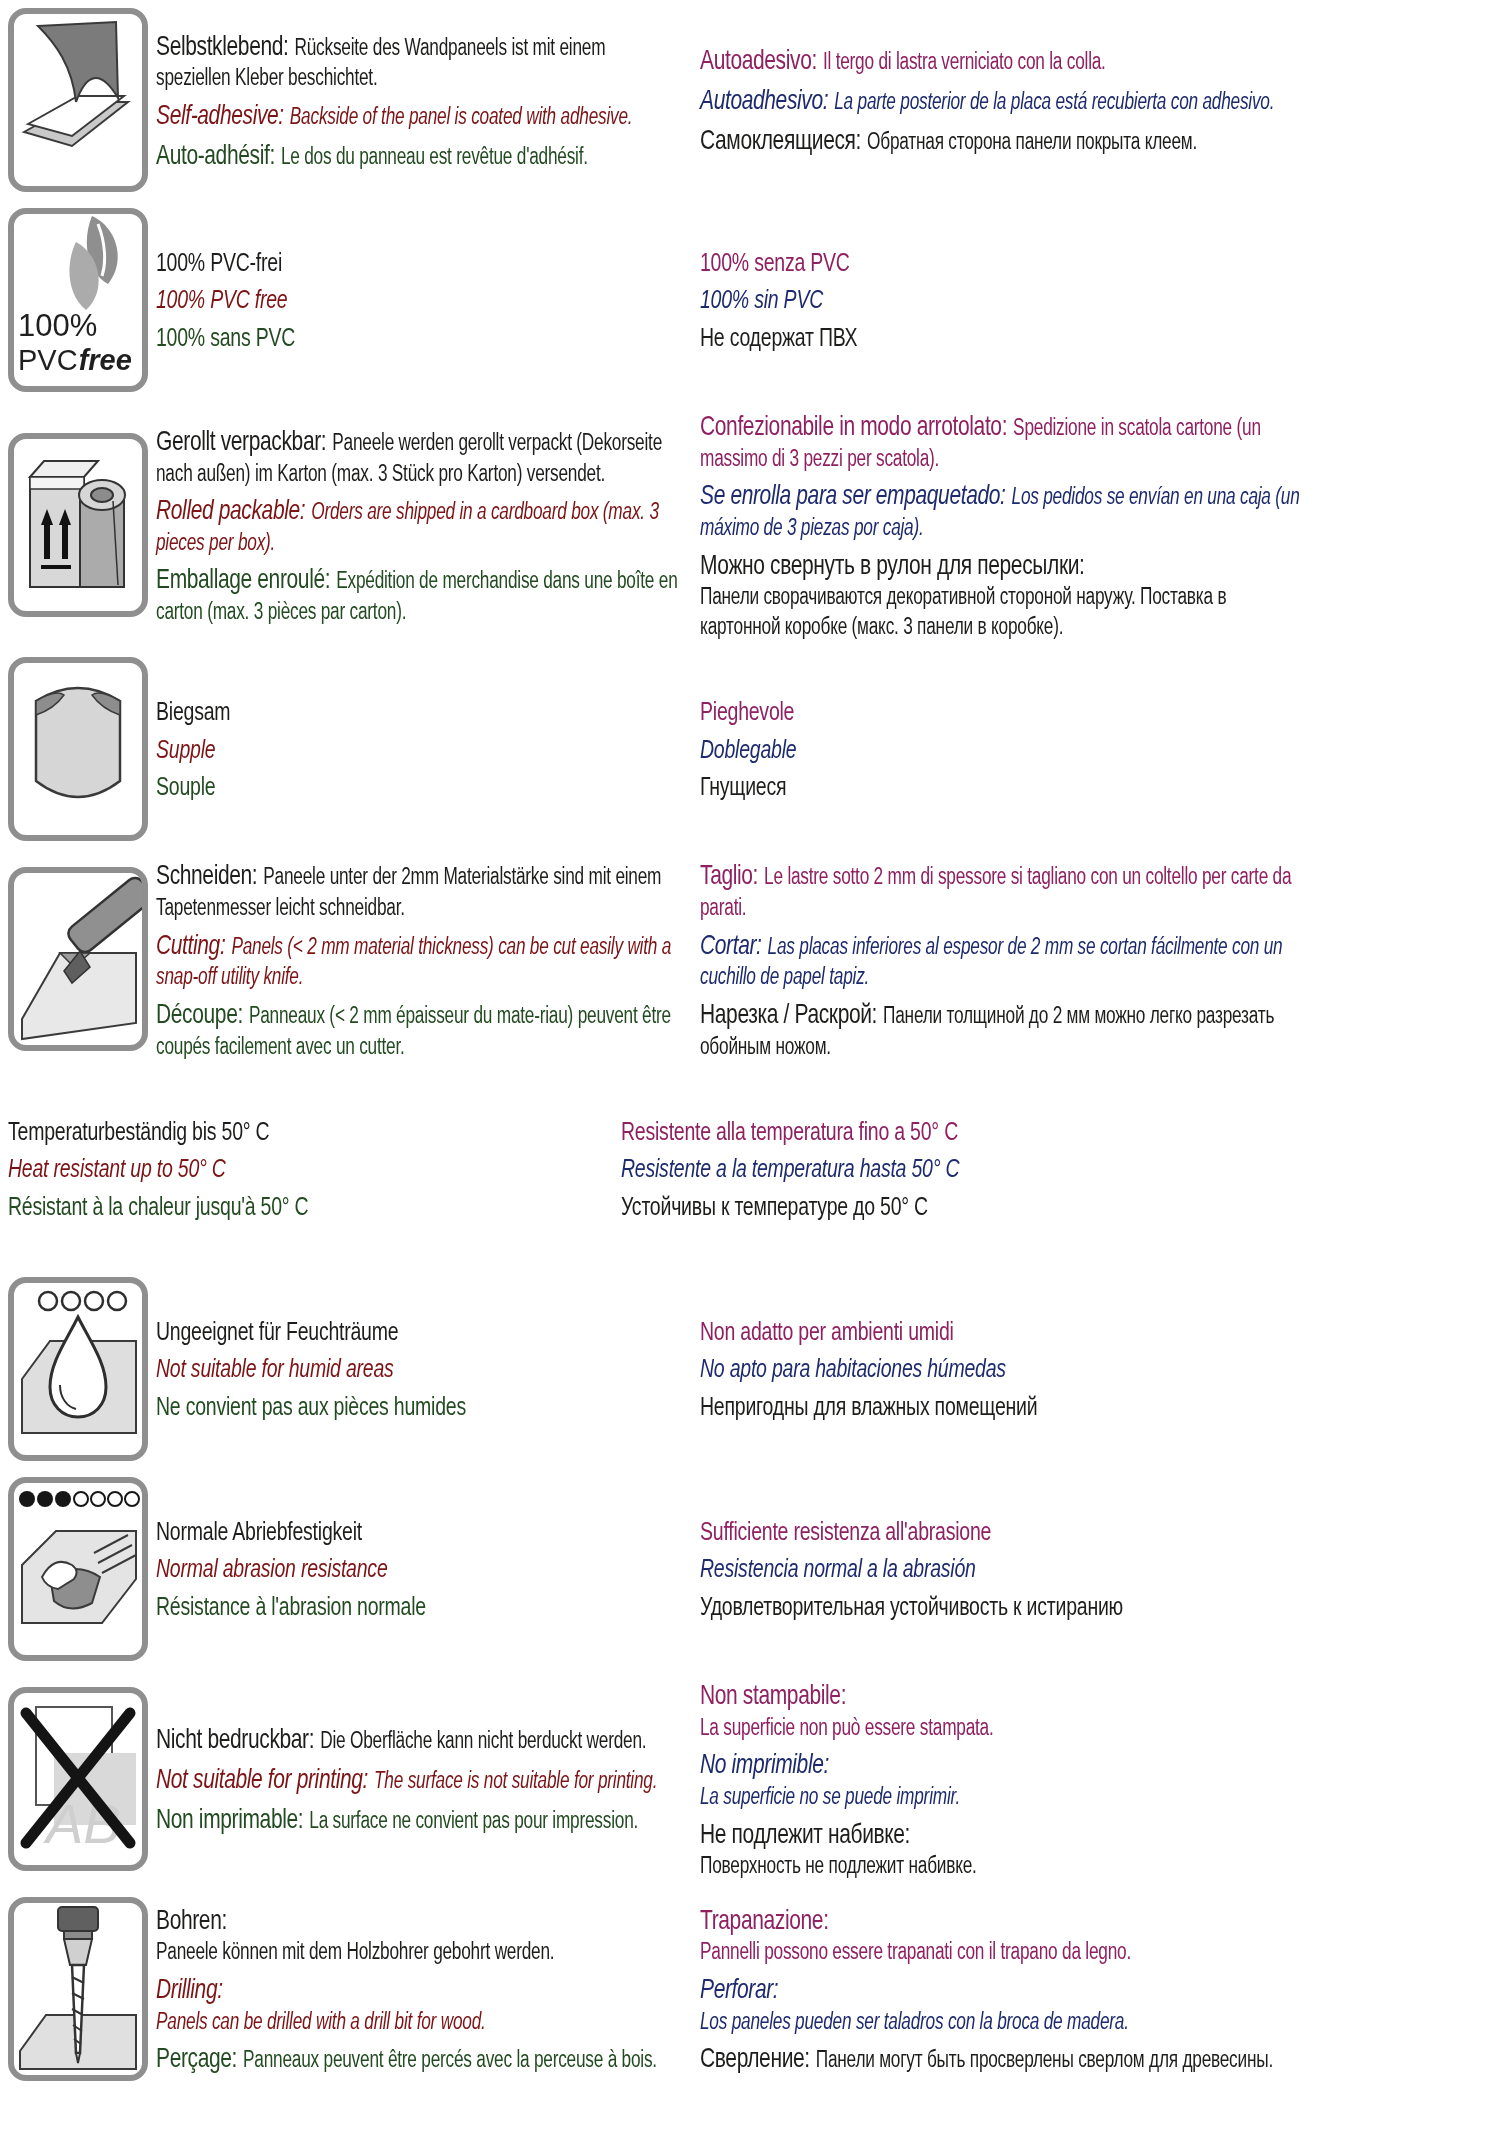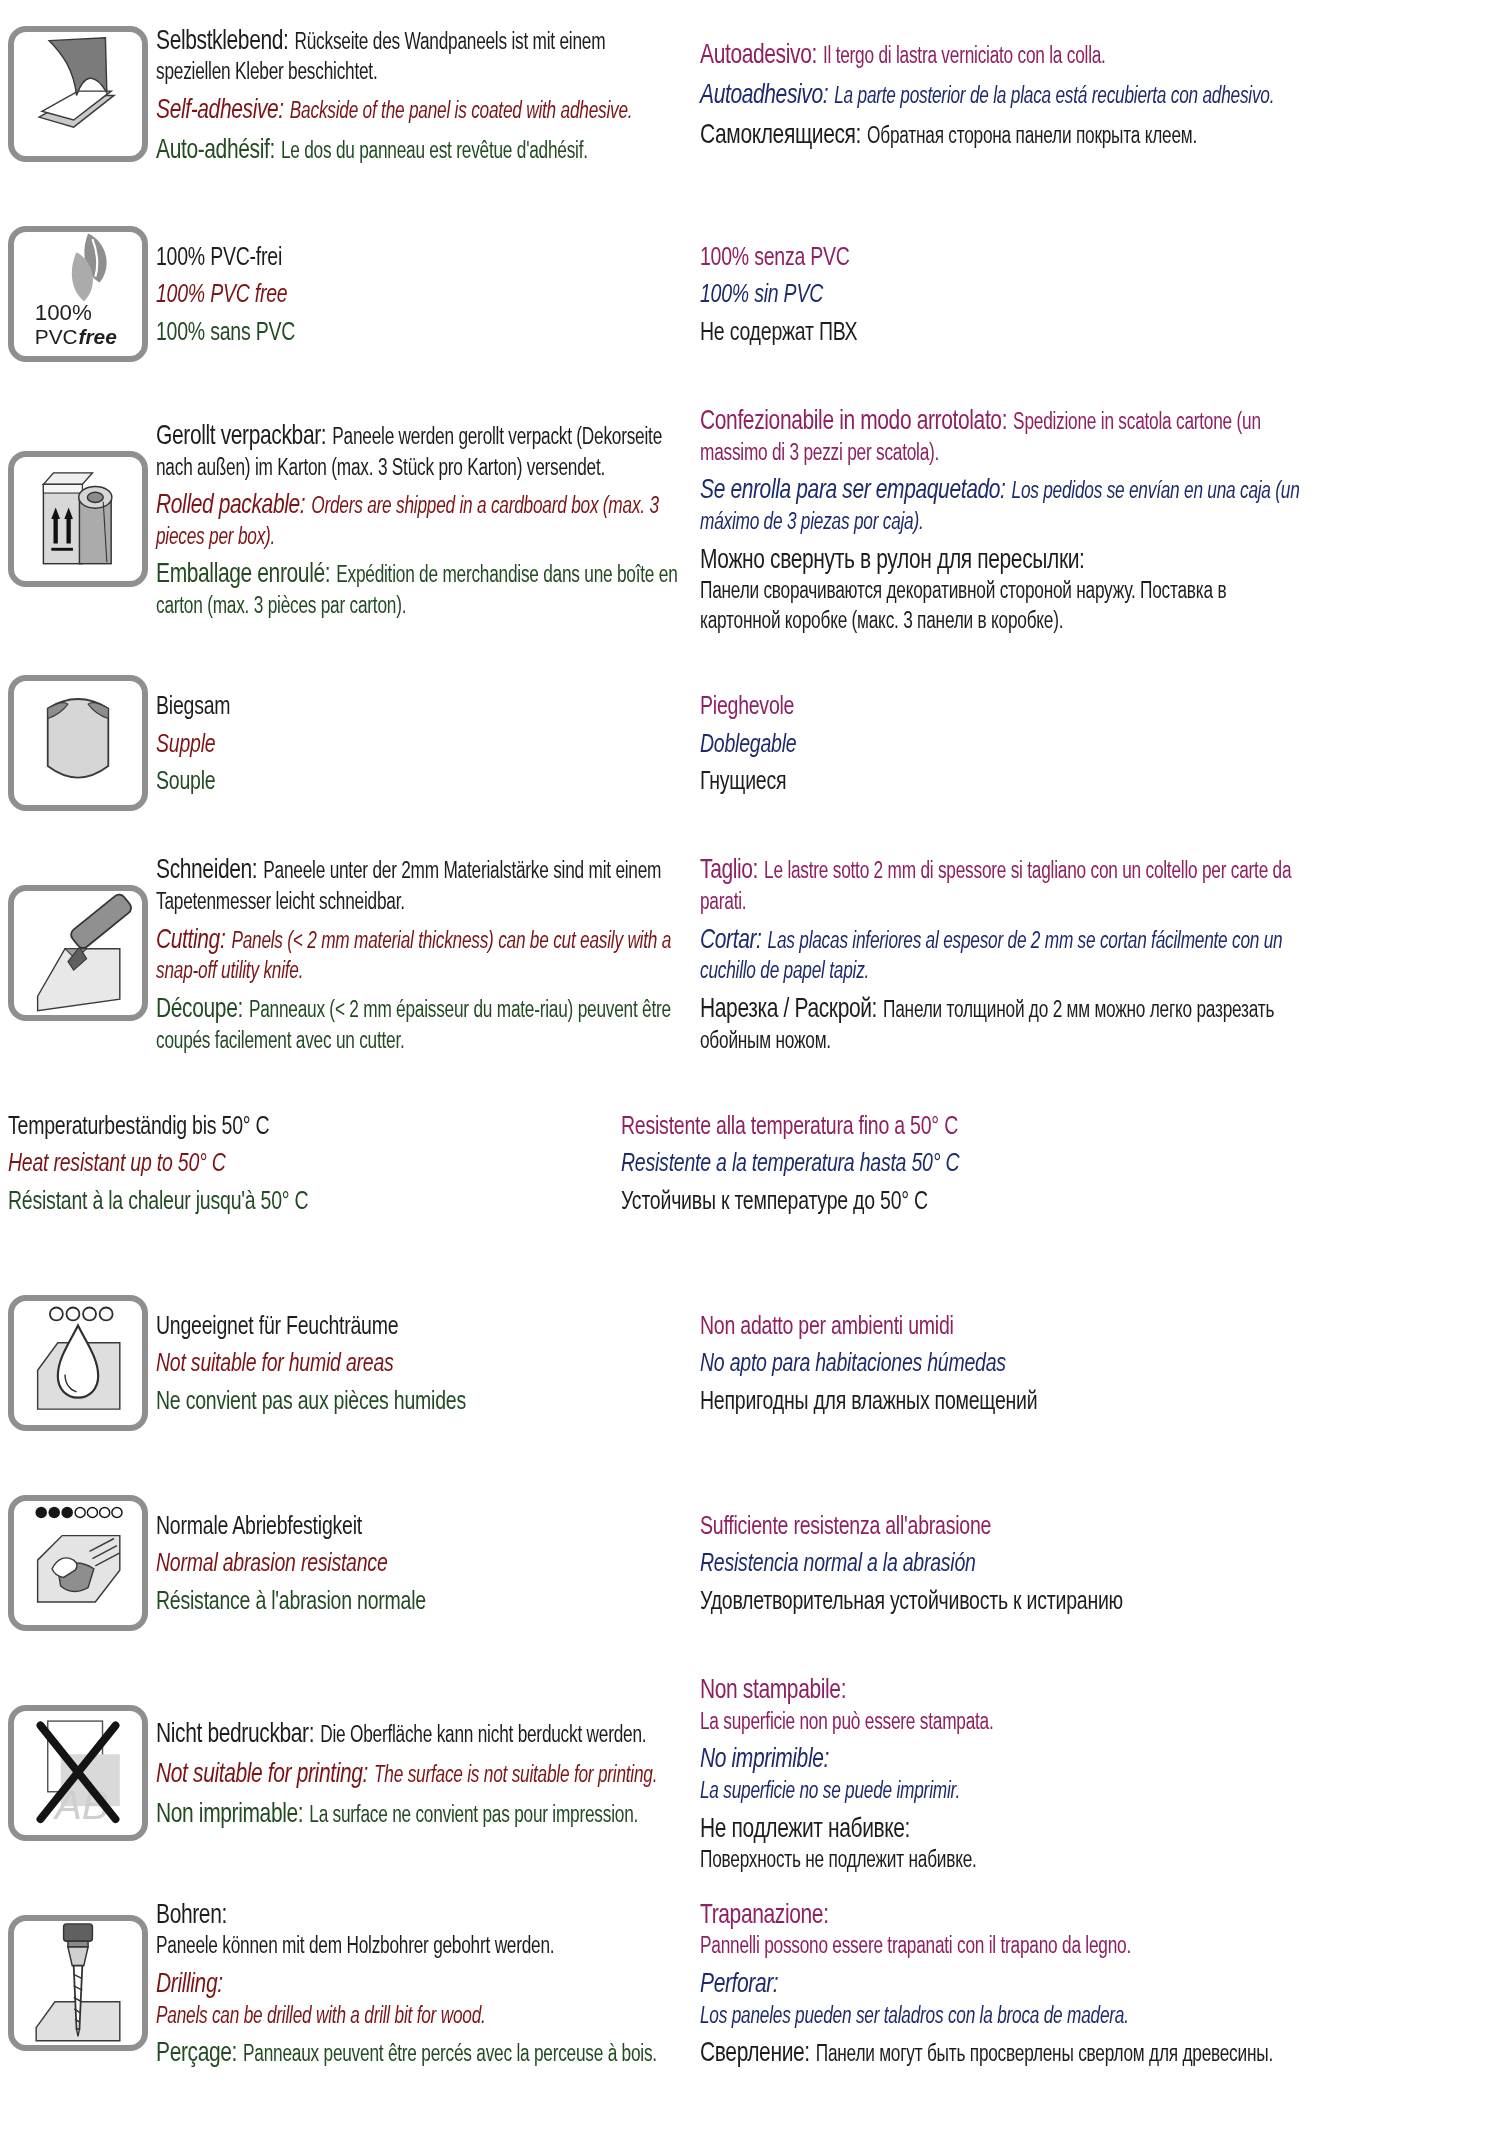--- a/index.html
+++ b/index.html
@@ -1,23 +1,23 @@
 <!DOCTYPE html>
 <html style="--c-de: #1d1d1b; --c-en: #7c1416; --c-fr: #234b21; --c-it: #8f2061; --c-es: #1d2b6e; --c-ru: #1d1d1b;"><head>
 <meta charset="utf-8">
 <style>
   html,body{margin:0;padding:0;}
   body{
     width:1500px;height:2142px;background:#ffffff;overflow:hidden;
     font-family:"Liberation Sans", sans-serif;color:#1d1d1b;
   }
-  #rows{padding-top:0;}
+  #rows{padding-top:6px;}
   .row{display:flex;align-items:center;min-height:188px;margin-bottom:12px;}
   .icon-cell{
-    flex:0 0 140px;height:136px;margin-left:8px;align-self:center;
+    flex:0 0 140px;height:184px;margin-left:8px;align-self:center;
     border:6px solid #8f8f8f;border-radius:18px;background:#fff;
     box-sizing:border-box;overflow:hidden;
   }
   .icon-cell svg{display:block;width:100%;height:100%;font-family:"Liberation Sans",sans-serif;}
   .col{display:flex;flex-direction:column;justify-content:center;
        transform:scaleX(0.75);transform-origin:0 50%;}
   .col-left{width:800px;margin-left:8px;}
   .col-right{width:915px;margin-left:-156px;}
   .entry{margin:2px 0;line-height:1.28;}
   .body{font-size:23px;letter-spacing:-0.3px;}

